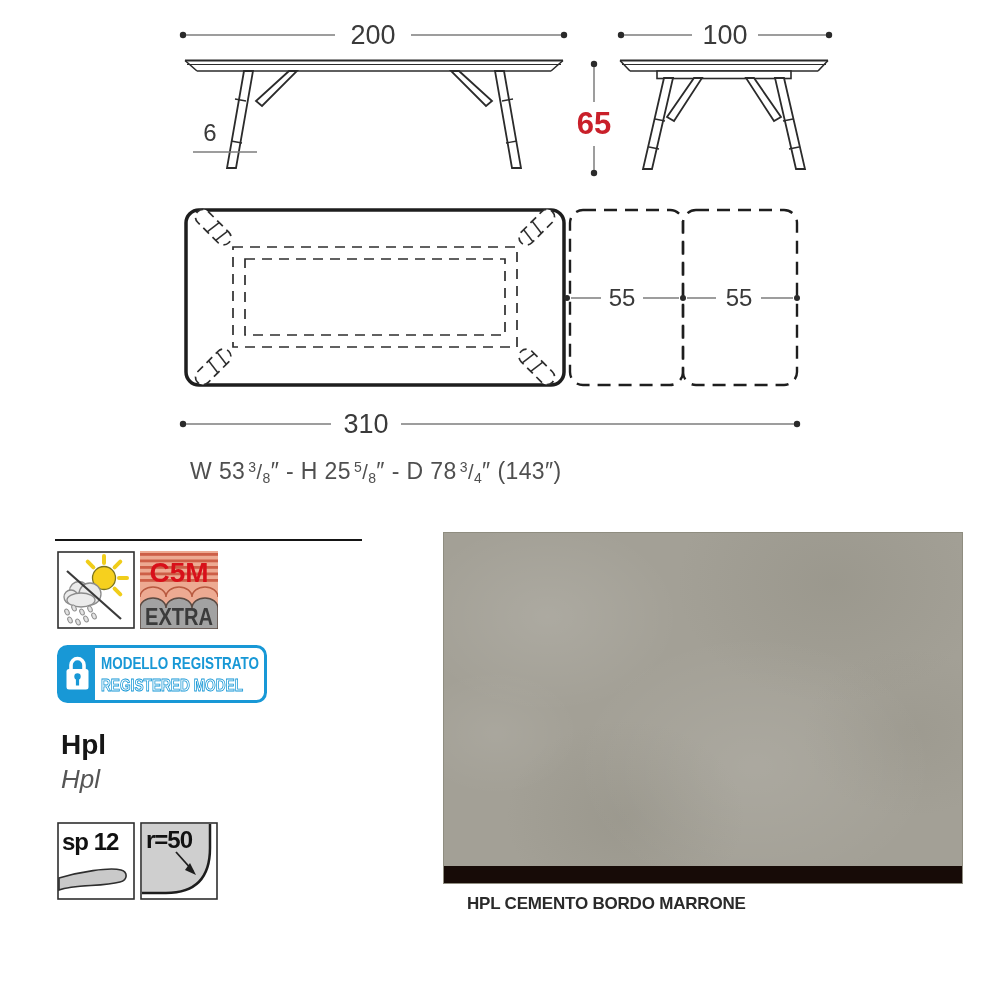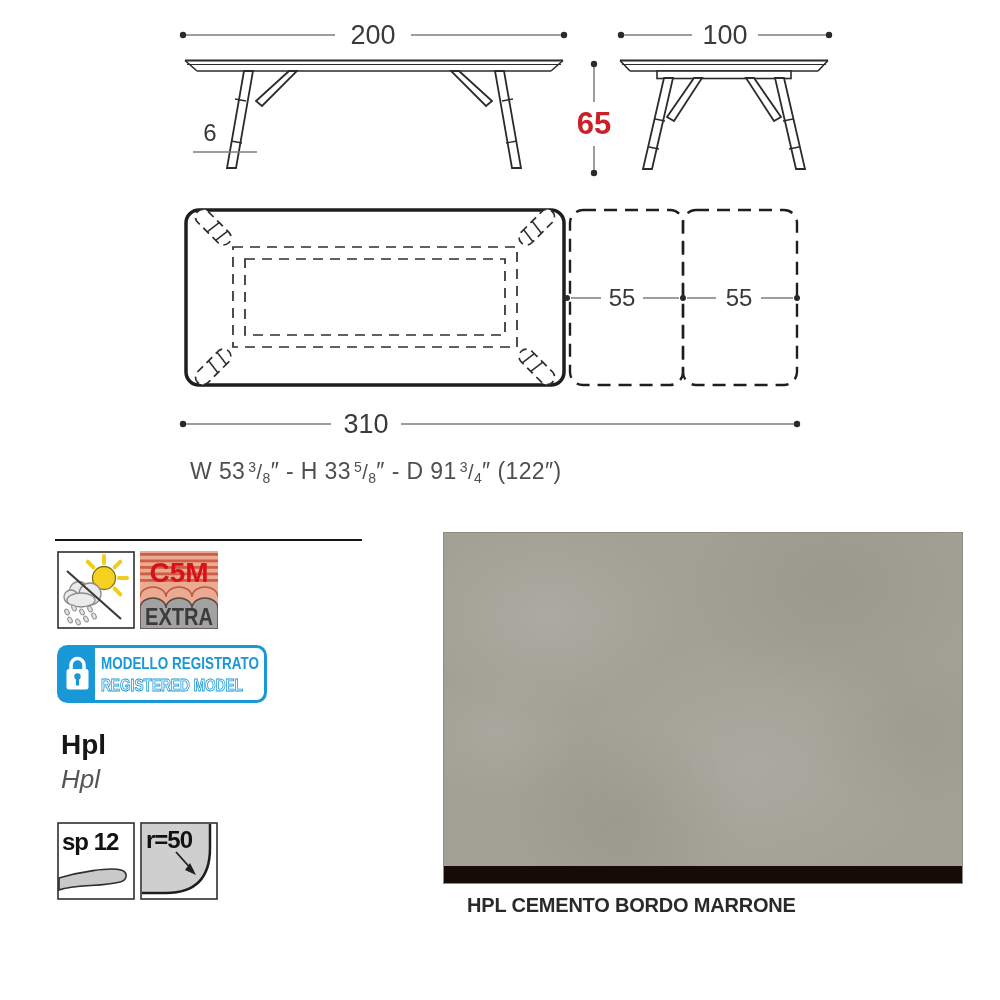--- a/index.html
+++ b/index.html
@@ -33,21 +33,21 @@
   .swatch{left:443px;top:532px;width:520px;height:352px;border:1px solid #8f8d80;box-sizing:border-box;}
   .swatch-concrete{width:100%;height:333px;background-color:var(--swatch-base,#a3a096);
     background-image:
       radial-gradient(220px 160px at 20% 25%, rgba(255,255,255,.10), transparent 60%),
       radial-gradient(260px 200px at 75% 15%, rgba(118,116,103,.18), transparent 60%),
       radial-gradient(300px 220px at 60% 70%, rgba(255,255,255,.09), transparent 60%),
       radial-gradient(200px 160px at 35% 85%, rgba(110,108,95,.16), transparent 60%),
       radial-gradient(180px 140px at 90% 60%, rgba(125,122,110,.15), transparent 60%),
       radial-gradient(120px 90px at 10% 60%, rgba(255,255,255,.07), transparent 70%);}
   .swatch-edge{width:100%;height:17px;background:var(--swatch-edge-brown,#170b07);}
-  .caption{left:467px;top:894px;font-size:20px;font-weight:bold;color:#2a2a2a;letter-spacing:-.2px;}
+  .caption{left:467px;top:894px;font-size:17px;font-weight:bold;color:#2a2a2a;letter-spacing:-.2px;}
 </style>
 </head>
 <body>
 
 <svg id="drawing" class="abs" width="1000" height="510" viewBox="0 0 1000 510">
   <defs>
     <g id="leg-capsule">
       <rect x="6" y="-7.5" width="44" height="15" rx="7.5" fill="#ffffff" stroke="#2e2e2e" stroke-width="1.7" stroke-dasharray="8,5"></rect>
       <path d="M17,-7.5 L15,7.5" stroke="#2e2e2e" stroke-width="1.5" fill="none"></path>
       <path d="M29,-7.5 L27,7.5" stroke="#2e2e2e" stroke-width="1.5" fill="none"></path>
@@ -135,21 +135,21 @@
 
   <g>
     <circle class="dimdot" cx="183" cy="424" r="3.2"></circle>
     <circle class="dimdot" cx="797" cy="424" r="3.2"></circle>
     <path class="dimline" d="M186,424 H331 M401,424 H794"></path>
     <text class="dimtxt" x="366" y="433">310</text>
   </g>
 </svg>
 
 <div class="abs imperial">
-  <span>W 53</span><sup>3</sup><span class="fs">/</span><sub>8</sub><span>″ - H 33</span><sup>5</sup><span class="fs">/</span><sub>8</sub><span>″ - D 91</span><sup>3</sup><span class="fs">/</span><sub>4</sub><span>″ (122″)</span>
+  <span>W 53</span><sup>3</sup><span class="fs">/</span><sub>8</sub><span>″ - H 25</span><sup>5</sup><span class="fs">/</span><sub>8</sub><span>″ - D 78</span><sup>3</sup><span class="fs">/</span><sub>4</sub><span>″ (143″)</span>
 </div>
 
 <div class="abs rule"></div>
 
 <svg class="abs" style="left:57px;top:551px;" width="78" height="78" viewBox="0 0 78 78">
   <rect x="1" y="1" width="76" height="76" fill="#ffffff" stroke="#2f2f2f" stroke-width="1.6"></rect>
   <g stroke="#f0cd1a" stroke-width="4" stroke-linecap="round">
     <line x1="47" y1="12" x2="47" y2="5"></line>
     <line x1="57.6" y1="16.4" x2="63.3" y2="10.7"></line>
     <line x1="62" y1="27" x2="70" y2="27"></line>

